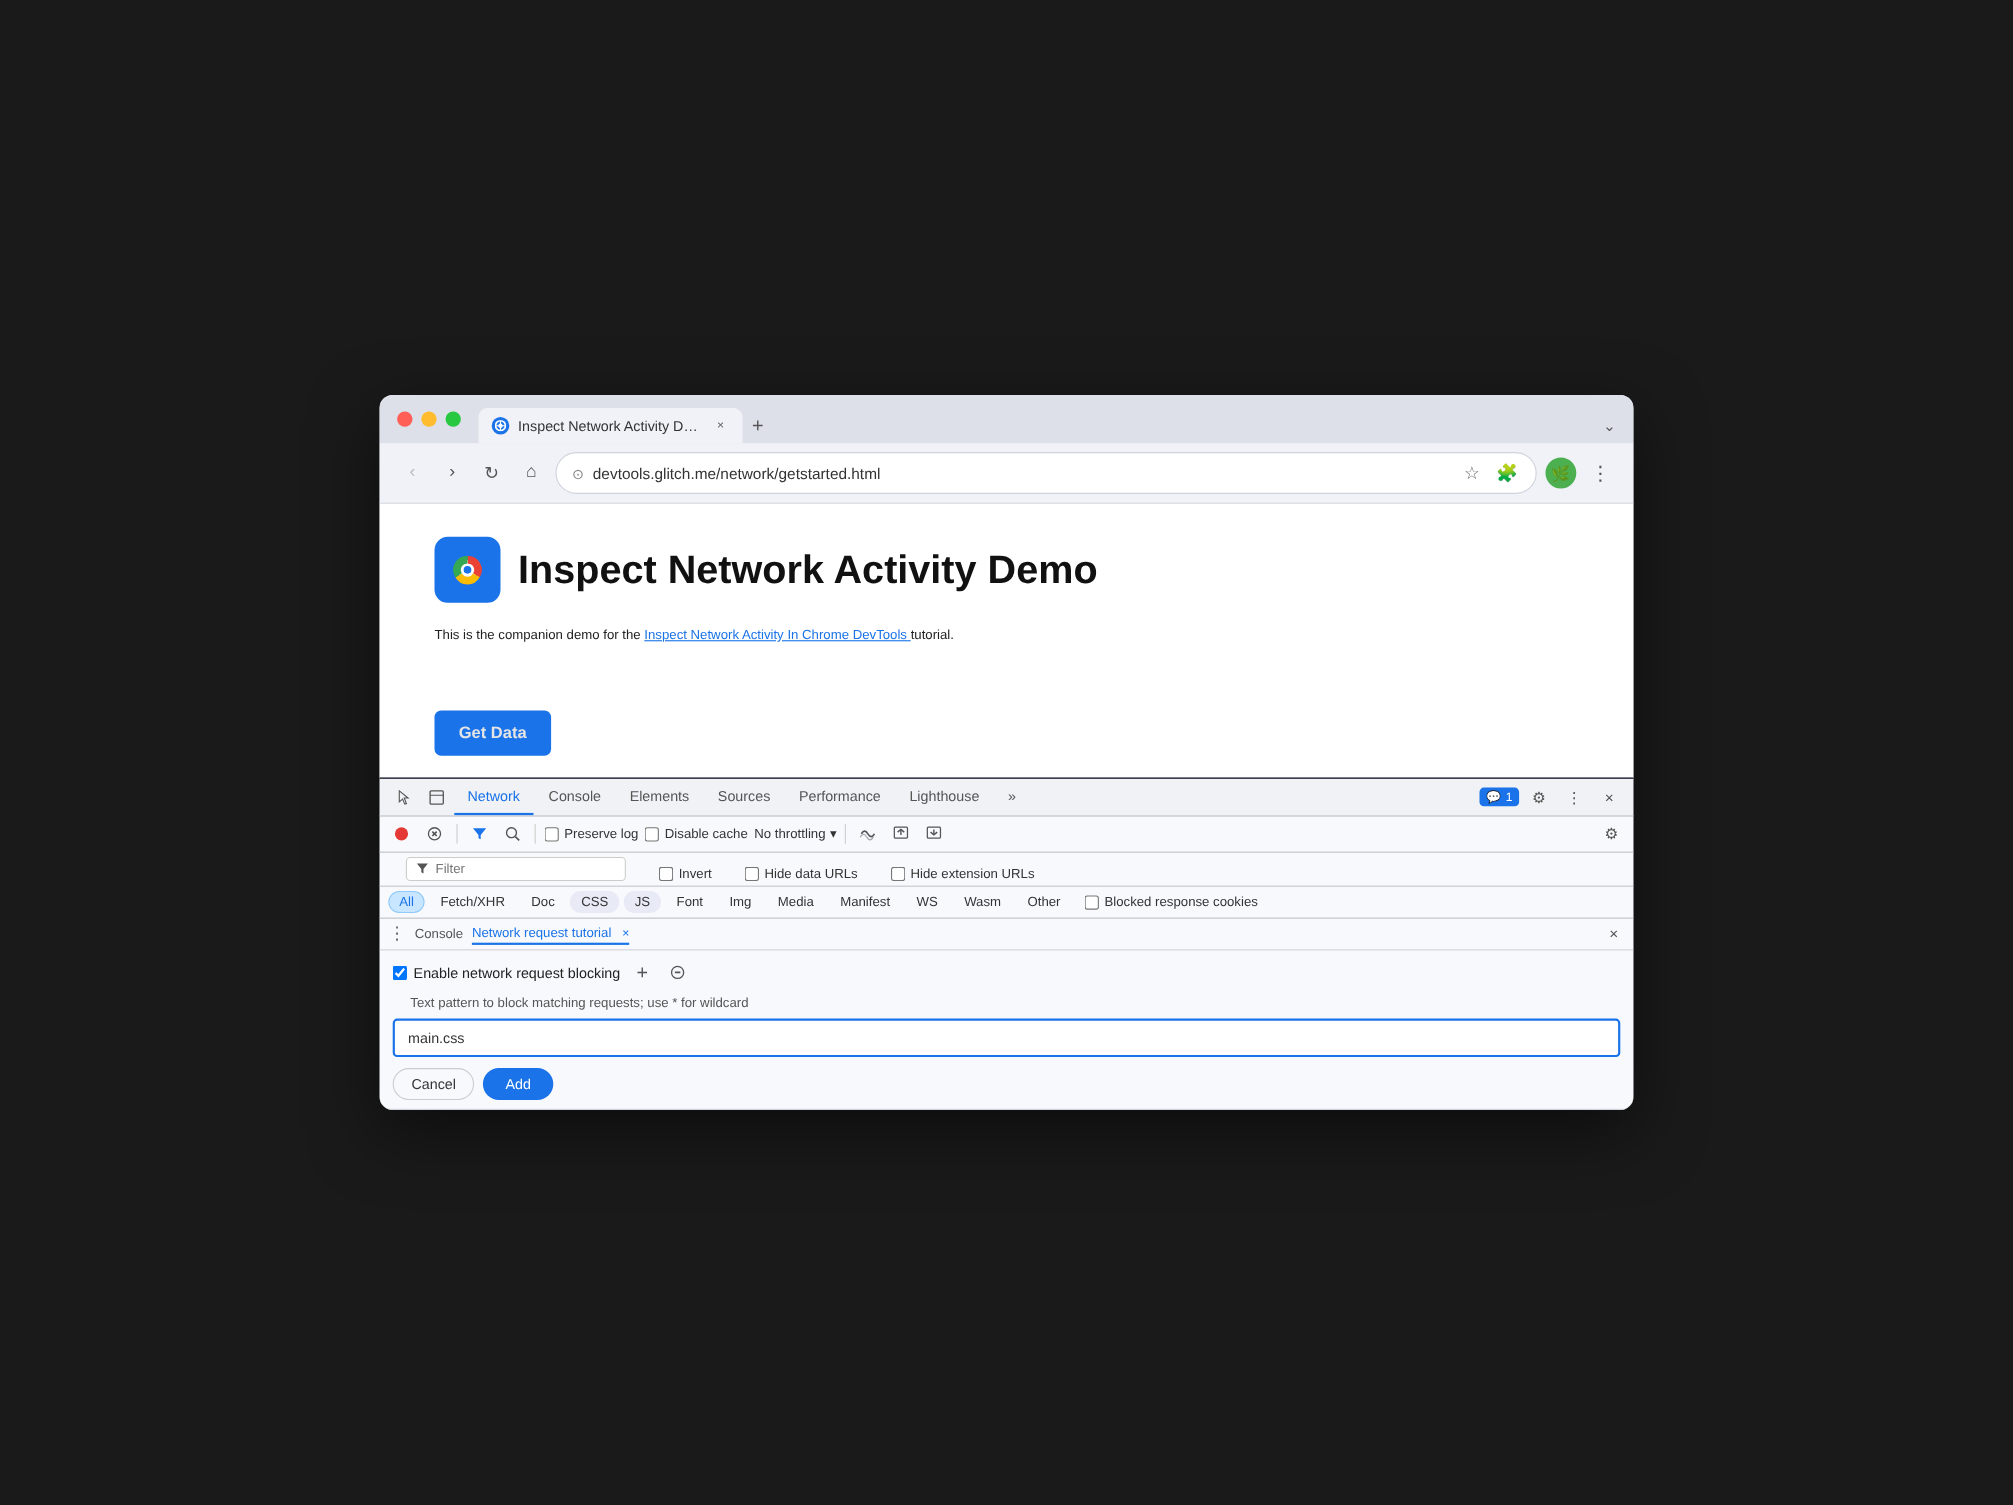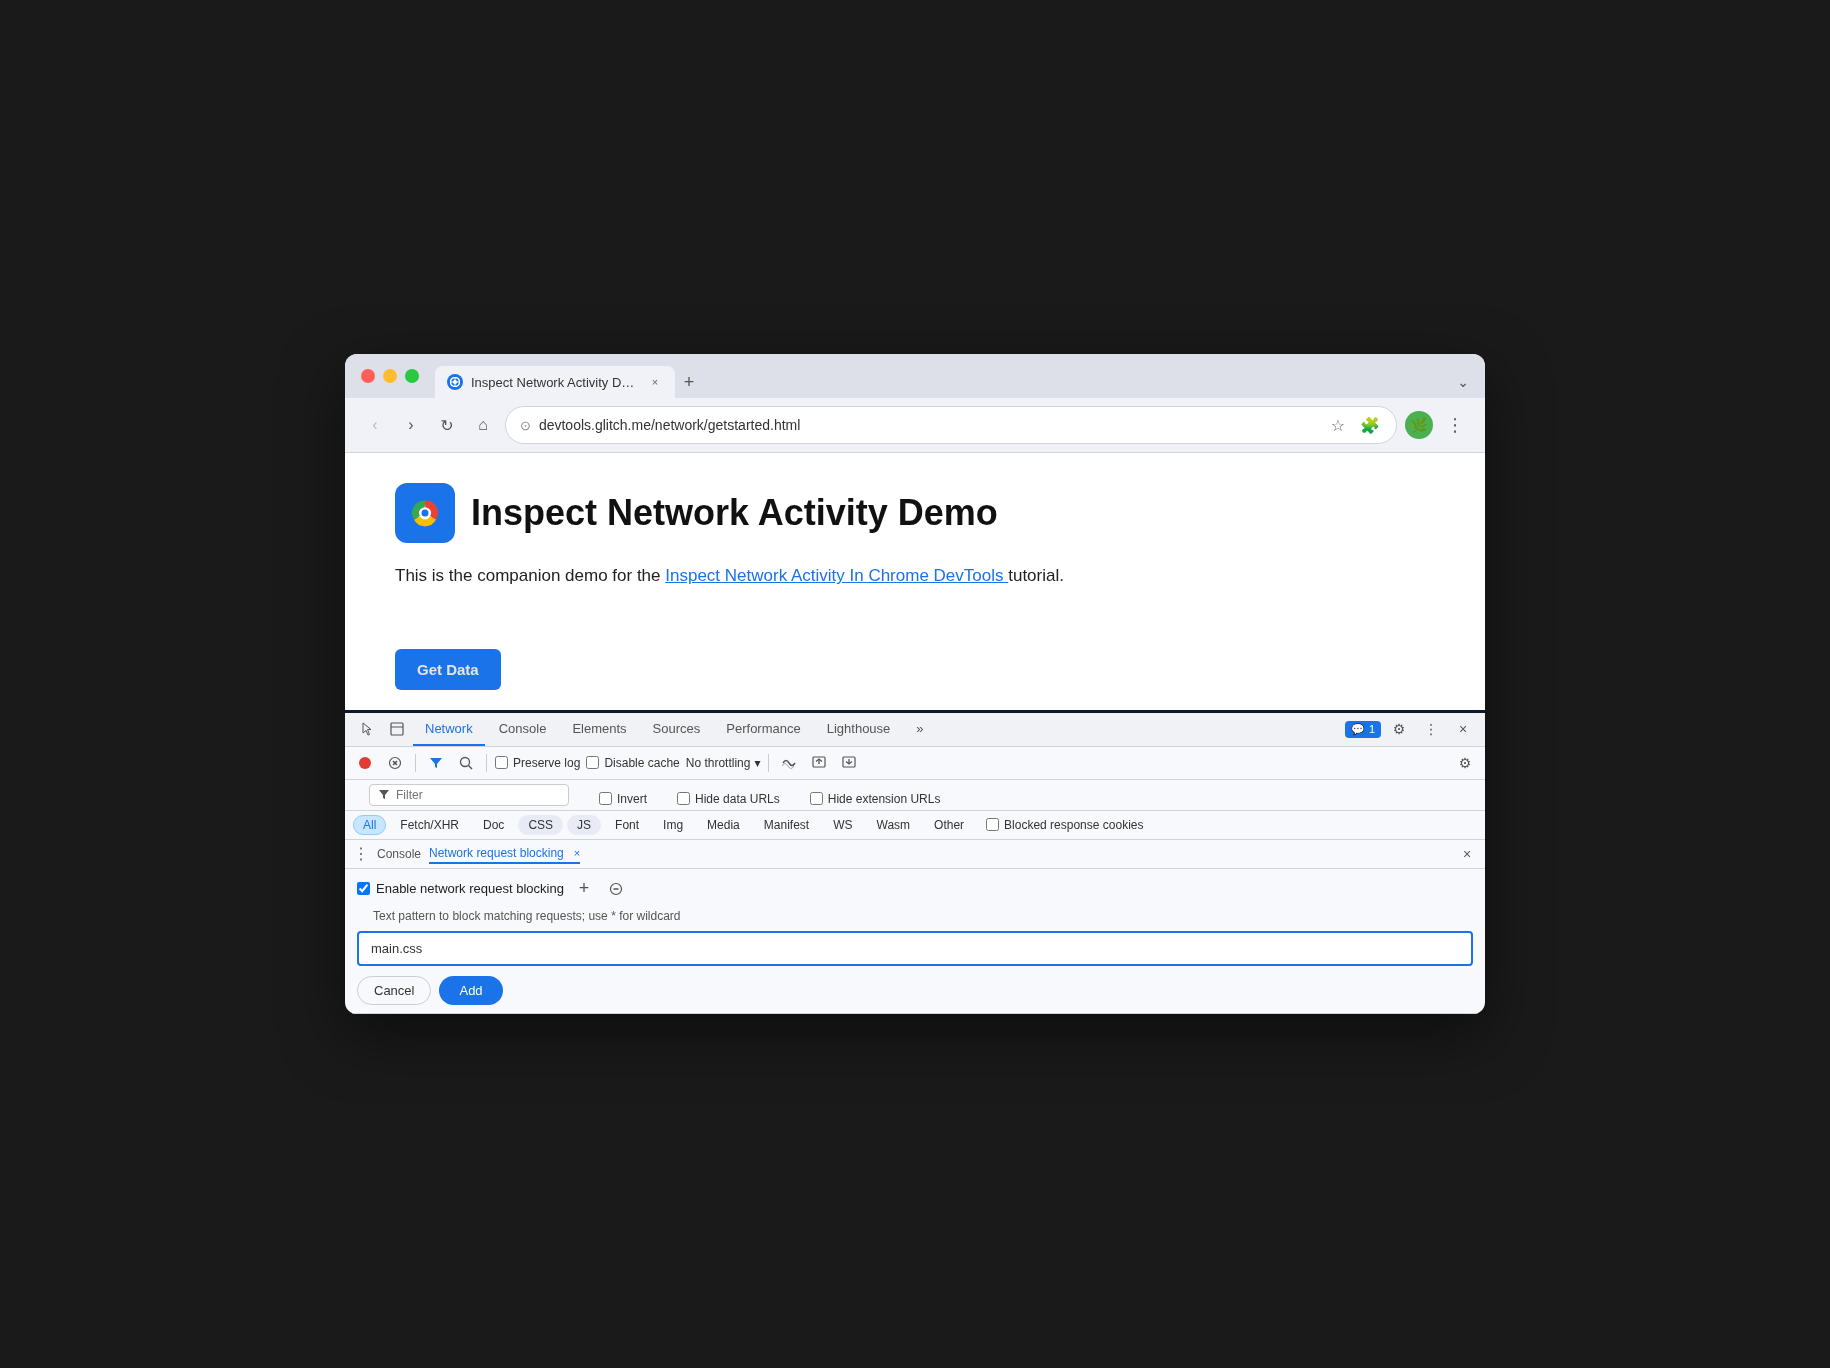--- a/index.html
+++ b/index.html
@@ -195,21 +195,21 @@
       display: flex;
       align-items: center;
       justify-content: center;
     }
     .page-title {
       font-size: 36px;
       font-weight: 700;
       color: #111;
     }
     .page-description {
-      font-size: 17px;
+      font-size: 12px;
       color: #222;
       margin-bottom: 24px;
       line-height: 1.5;
     }
     .page-description a {
       color: #1a73e8;
       text-decoration: underline;
     }
     .get-data-btn {
       background: #1a73e8;
@@ -218,21 +218,21 @@
       border-radius: 6px;
       padding: 12px 22px;
       font-size: 15px;
       font-weight: 600;
       cursor: pointer;
       margin-top: 36px;
     }
     
     .devtools {
       background: #000000;
-      border-top: 3px solid #0f172a;
+      border-top: 1px solid #0f172a;
     }
     .devtools-tabs {
       display: flex;
       align-items: center;
       background: #f0f2f5;
       border-bottom: 1px solid #d0d3db;
       padding: 0 8px;
       gap: 2px;
     }
     .devtools-icon-btn {
@@ -741,21 +741,21 @@
         <input type="checkbox" style="">
         <span>Blocked response cookies</span>
       </label>
     </div>
 
     <div class="bottom-panel">
       <div class="bottom-panel-header">
         <span class="bottom-panel-dots">⋮</span>
         <span class="bottom-panel-tab">Console</span>
         <span class="bottom-panel-tab active">
-          <span>Network request blocking</span>
+          <span>Network request tutorial</span>
           &nbsp;
           <span style="font-size:11px;cursor:pointer;">×</span>
         </span>
         <span class="bottom-panel-close-btn">×</span>
       </div>
       <div class="blocking-panel">
         <div class="blocking-header">
           <label class="blocking-checkbox-label">
             <input type="checkbox" checked="" style="">
             <span>Enable network request blocking</span>

